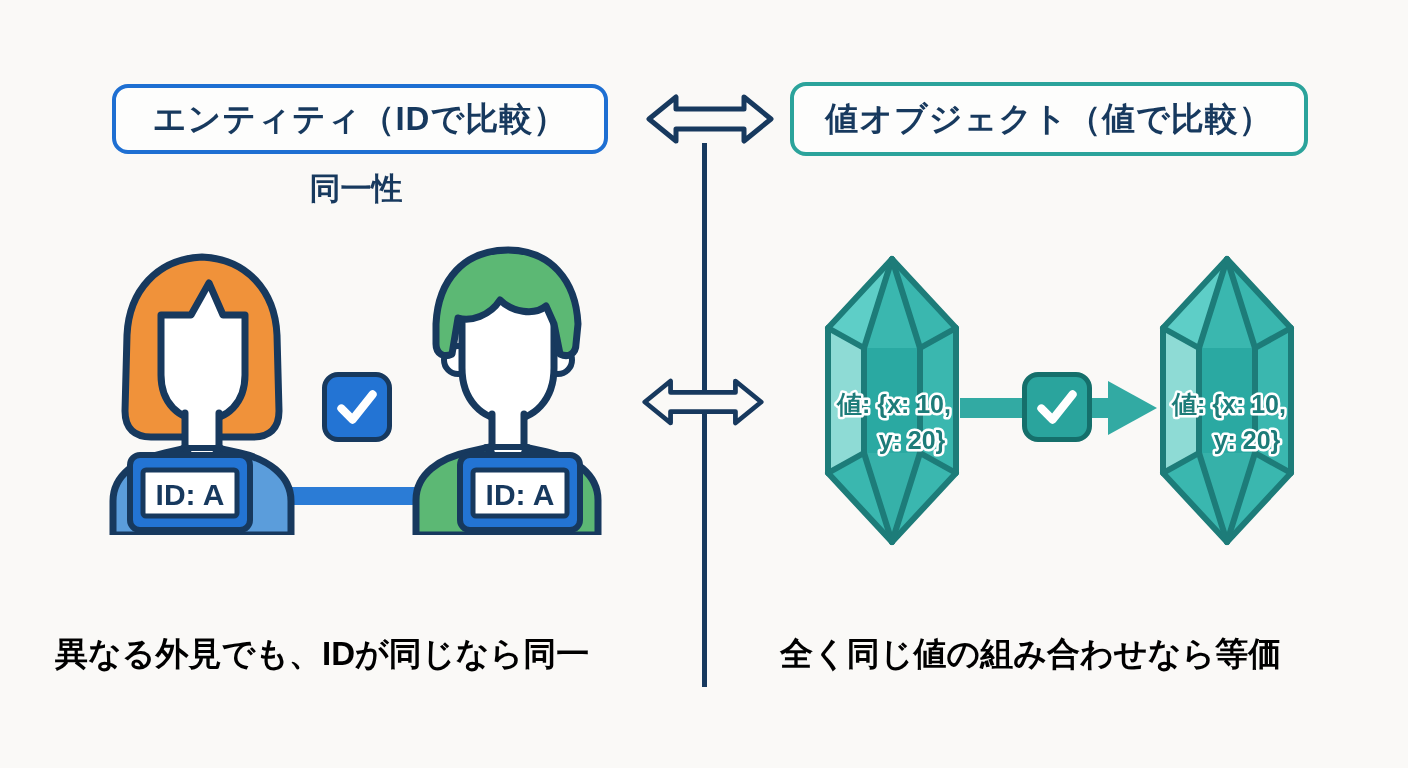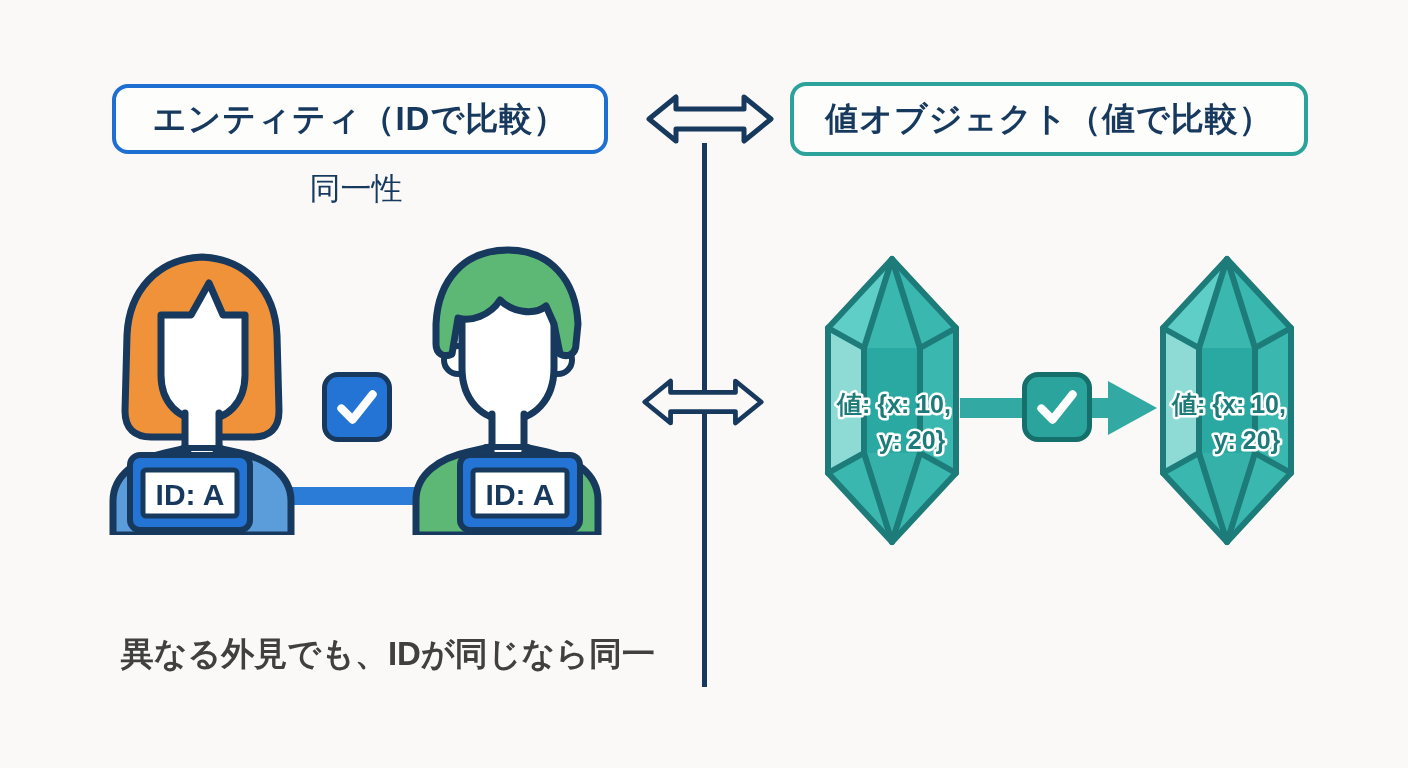--- a/index.html
+++ b/index.html
@@ -22,31 +22,31 @@
     font-size: 33px;
     color: #17395e;
     letter-spacing: 1px;
     z-index: 3;
   }
   .title-box.blue { border: 4px solid #1e6fd2; }
   .title-box.teal { border: 4px solid #2ba39b; }
   .subtitle {
     position: absolute;
     text-align: center;
-    font-weight: normal;
+    font-weight: bold;
     font-size: 31px;
     color: #17395e;
     z-index: 3;
   }
   .caption {
     position: absolute;
-    text-align: right;
+    text-align: left;
     font-weight: bold;
     font-size: 33px;
-    color: #404040;
+    color: #000000;
     z-index: 3;
   }
   .divider {
     position: absolute;
     left: 702px;
     top: 143px;
     width: 5px;
     height: 544px;
     background: #17395e;
     z-index: 1;
@@ -208,14 +208,15 @@
     <text class="crystal-text" x="94" y="196" text-anchor="middle">y: 20}</text>
   </svg>
 
   <div class="check-badge teal" style="left:1022px; top:372px;">
     <svg width="52" height="52" viewBox="0 0 70 70">
       <polyline points="14,37 29,52 56,18" fill="none" stroke="#ffffff" stroke-width="11" stroke-linecap="round" stroke-linejoin="round"></polyline>
     </svg>
   </div>
 
   <div class="caption" style="left:55px; top:632px; width:600px;">異なる外見でも、IDが同じなら同一</div>
+  <div class="caption" style="left:780px; top:632px; width:570px;">全く同じ値の組み合わせなら等価</div>
 
 </div>
 
 </body></html>

